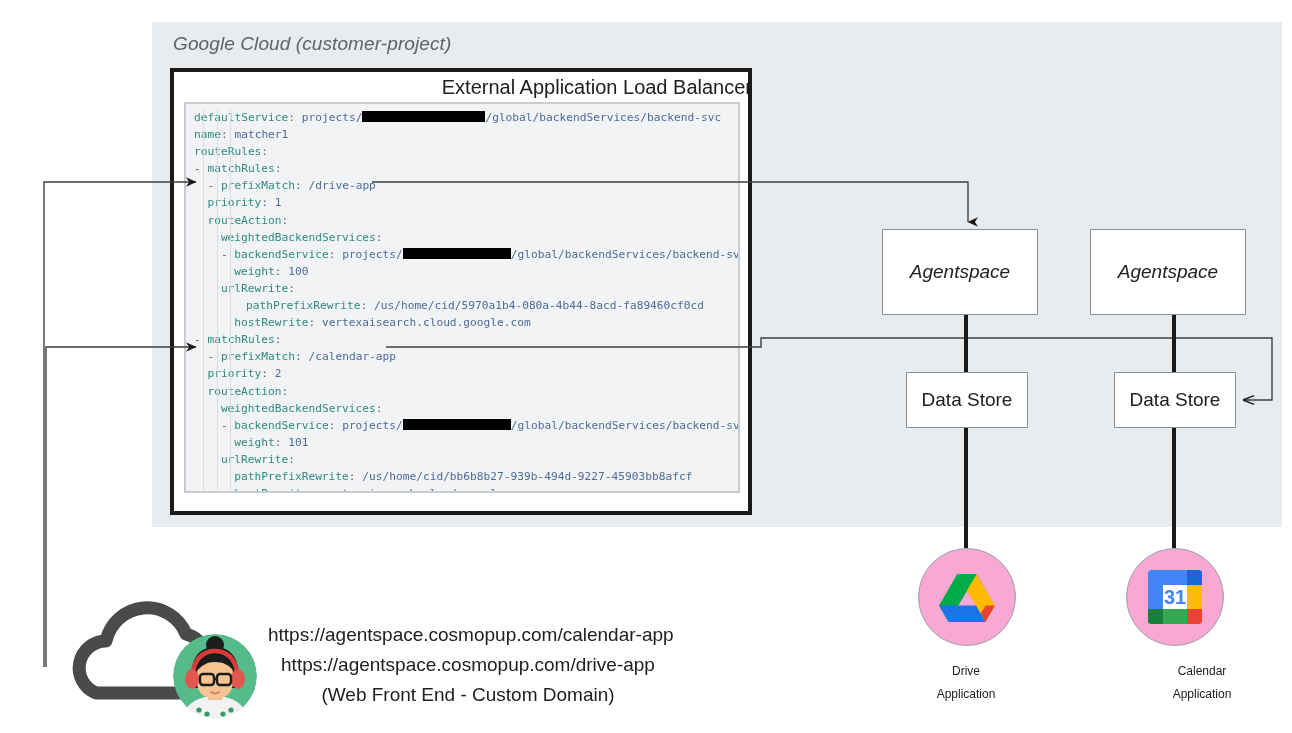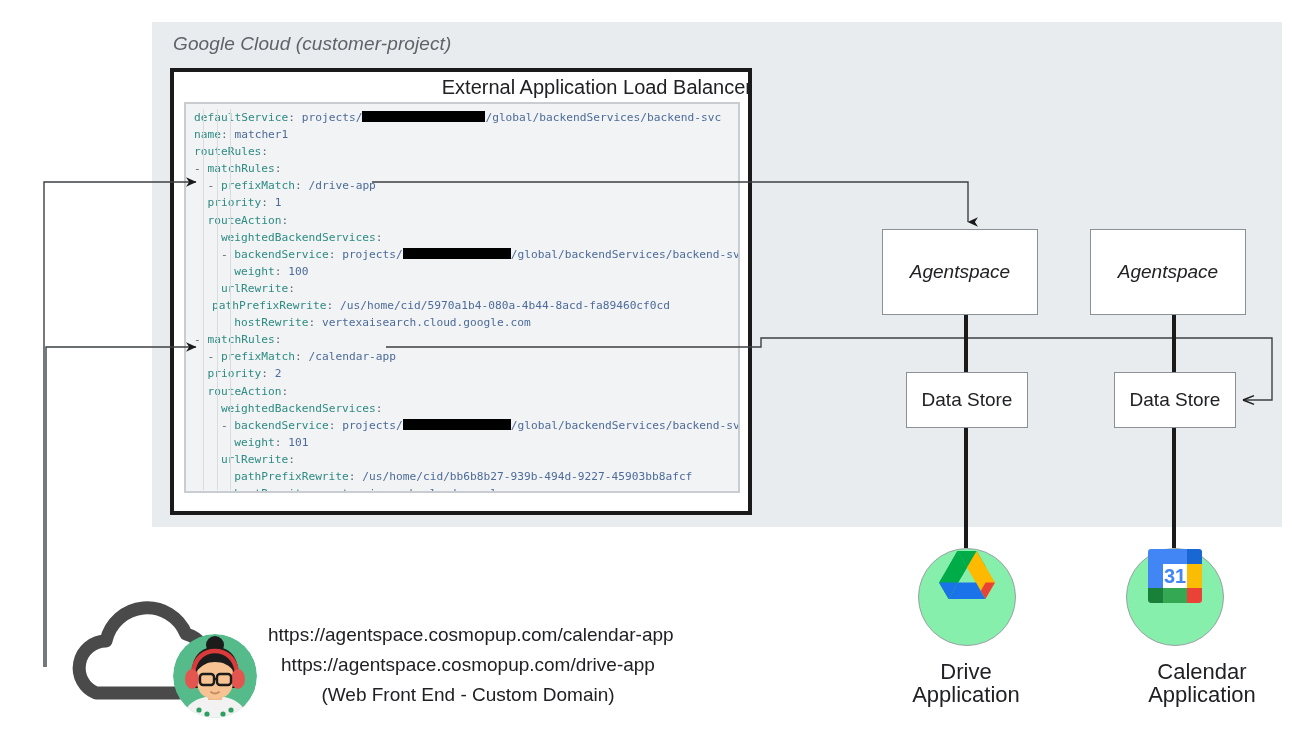--- a/index.html
+++ b/index.html
@@ -40,26 +40,26 @@
         font-size:19px;color:#202124;}
   .node.italic{font-style:italic;}
 
   
   svg.wires{position:absolute;left:0;top:0;width:1292px;height:733px;overflow:visible;}
 
   
   .url-block{position:absolute;left:268px;top:620px;width:400px;text-align:center;}
   .url-block div{font-size:19px;line-height:30px;color:#202124;white-space:nowrap;}
 
-  .app-cap{position:absolute;width:180px;text-align:center;font-size:22px;
+  .app-cap{position:absolute;width:180px;text-align:center;font-size:12px;
            line-height:23px;color:#202124;}
 
   .icon-circle{position:absolute;width:96px;height:96px;border-radius:50%;
-               background:#86efac;border:1.5px solid #9aa0a6;
-               display:flex;align-items:flex-start;justify-content:center;}
+               background:#f9a8d4;border:1.5px solid #9aa0a6;
+               display:flex;align-items:center;justify-content:center;}
 </style>
 </head>
 <body>
 
 <div id="stage">
 
   <div class="cloud-panel"></div>
   <div class="cloud-label">Google Cloud (customer-project)</div>
 
   <div class="lb-box"></div>
@@ -74,21 +74,21 @@
         <div class="ln" style="padding-left: 8px;"><span class="k">name</span><span class="d">:</span><span class="v"> matcher1</span></div>
         <div class="ln" style="padding-left: 8px;"><span class="k">routeRules</span><span class="d">:</span></div>
         <div class="ln" style="padding-left: 8px;"><span class="d">- </span><span class="k">matchRules</span><span class="d">:</span></div>
         <div class="ln" style="padding-left: 21.44px;"><span class="d">- </span><span class="k">prefixMatch</span><span class="d">:</span><span class="v"> /drive-app</span></div>
         <div class="ln" style="padding-left: 21.44px;"><span class="k">priority</span><span class="d">:</span><span class="v"> 1</span></div>
         <div class="ln" style="padding-left: 21.44px;"><span class="k">routeAction</span><span class="d">:</span></div>
         <div class="ln" style="padding-left: 34.88px;"><span class="k">weightedBackendServices</span><span class="d">:</span></div>
         <div class="ln" style="padding-left: 34.88px;"><span class="d">- </span><span class="k">backendService</span><span class="d">:</span><span class="v"> projects/</span><span class="redact" style="width: 108px;"></span><span class="v">/global/backendServices/backend-svc</span></div>
         <div class="ln" style="padding-left: 48.32px;"><span class="k">weight</span><span class="d">:</span><span class="v"> 100</span></div>
         <div class="ln" style="padding-left: 34.88px;"><span class="k">urlRewrite</span><span class="d">:</span></div>
-        <div class="ln" style="padding-left: 26px;"><span class="k">pathPrefixRewrite</span><span class="d">:</span><span class="v"> /us/home/cid/5970a1b4-080a-4b44-8acd-fa89460cf0cd</span></div>
+        <div class="ln" style="padding-left: 26px; text-align: center;"><span class="k">pathPrefixRewrite</span><span class="d">:</span><span class="v"> /us/home/cid/5970a1b4-080a-4b44-8acd-fa89460cf0cd</span></div>
         <div class="ln" style="padding-left: 48.32px;"><span class="k">hostRewrite</span><span class="d">:</span><span class="v"> vertexaisearch.cloud.google.com</span></div>
         <div class="ln" style="padding-left: 8px;"><span class="d">- </span><span class="k">matchRules</span><span class="d">:</span></div>
         <div class="ln" style="padding-left: 21.44px;"><span class="d">- </span><span class="k">prefixMatch</span><span class="d">:</span><span class="v"> /calendar-app</span></div>
         <div class="ln" style="padding-left: 21.44px;"><span class="k">priority</span><span class="d">:</span><span class="v"> 2</span></div>
         <div class="ln" style="padding-left: 21.44px;"><span class="k">routeAction</span><span class="d">:</span></div>
         <div class="ln" style="padding-left: 34.88px;"><span class="k">weightedBackendServices</span><span class="d">:</span></div>
         <div class="ln" style="padding-left: 34.88px;"><span class="d">- </span><span class="k">backendService</span><span class="d">:</span><span class="v"> projects/</span><span class="redact" style="width: 108px;"></span><span class="v">/global/backendServices/backend-svc</span></div>
         <div class="ln" style="padding-left: 48.32px;"><span class="k">weight</span><span class="d">:</span><span class="v"> 101</span></div>
         <div class="ln" style="padding-left: 34.88px;"><span class="k">urlRewrite</span><span class="d">:</span></div>
         <div class="ln" style="padding-left: 48.32px;"><span class="k">pathPrefixRewrite</span><span class="d">:</span><span class="v"> /us/home/cid/bb6b8b27-939b-494d-9227-45903bb8afcf</span></div>

